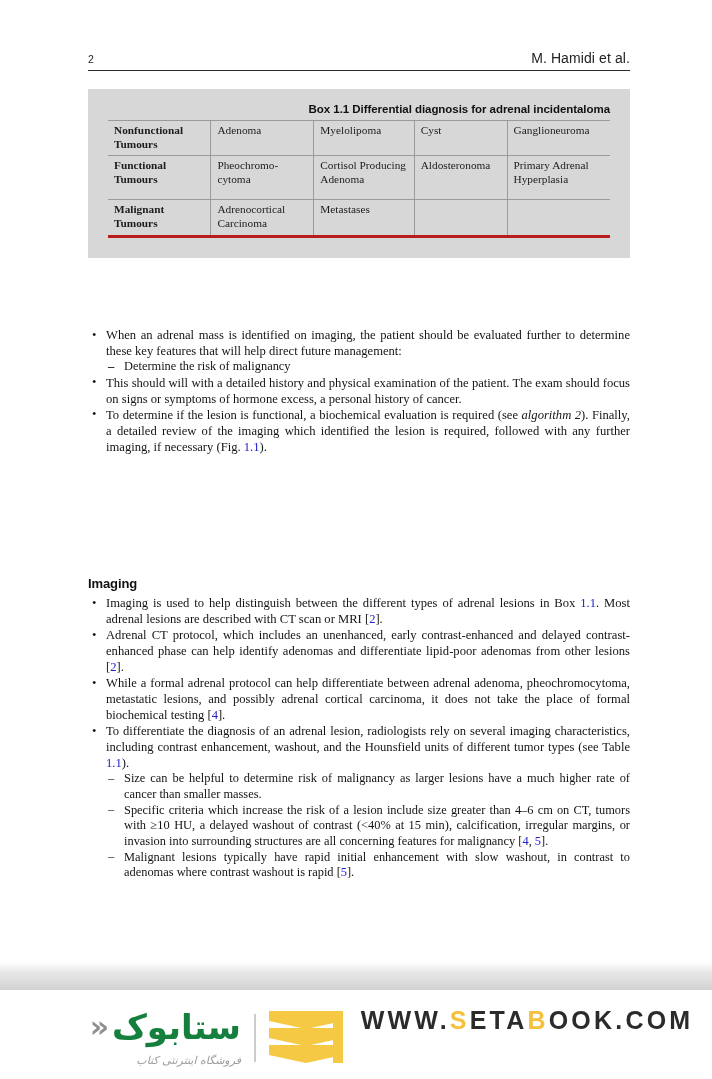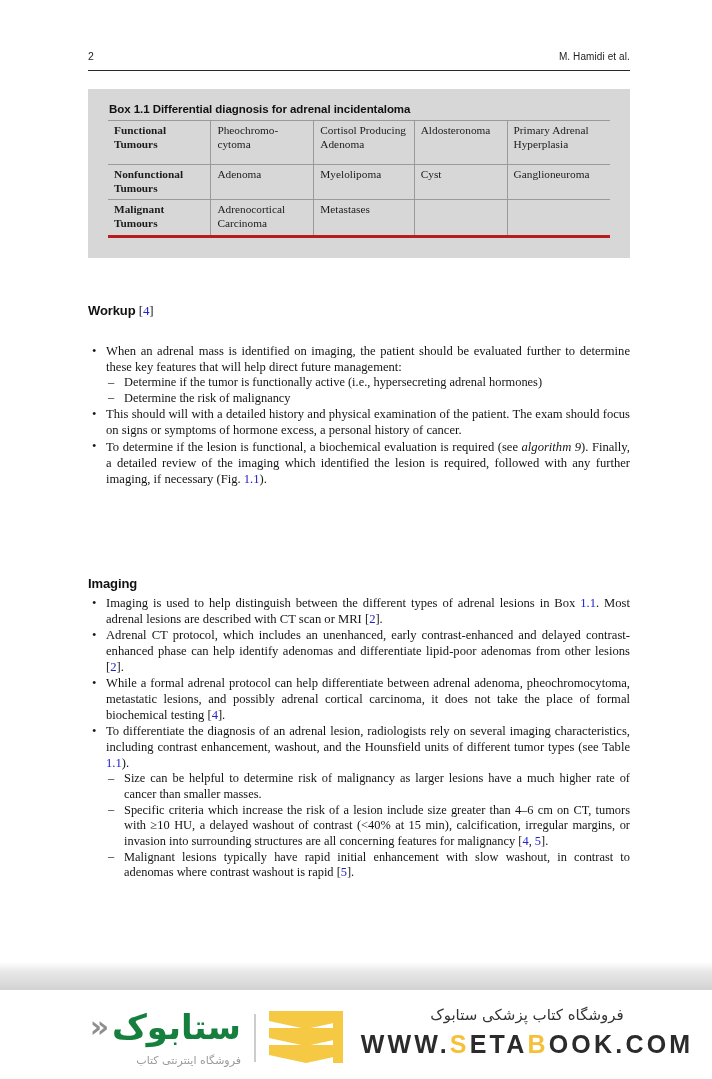--- a/index.html
+++ b/index.html
@@ -35,21 +35,21 @@
     width: 542px;
     display: flex;
     justify-content: space-between;
     align-items: baseline;
     font-family: "Liberation Sans", "DejaVu Sans", sans-serif;
     font-size: 10.5px;
     color: #222;
     letter-spacing: 0.1px;
   }
   .runhead .folio { font-size: 10.5px; }
-  .runhead .authors { font-size: 10px; }
+  .runhead .authors { font-size: 14px; }
   .runhead-rule {
     position: absolute;
     left: 88px; top: 70px;
     width: 542px; height: 1px;
     background: #2a2a2a;
   }
 
   
   .boxwrap {
     position: absolute;
@@ -59,20 +59,21 @@
     padding: 14px 20px 20px 20px;
   }
   .box-title {
     font-family: "Liberation Sans", "DejaVu Sans", sans-serif;
     font-weight: bold;
     font-size: 11.5px;
     color: #111;
     letter-spacing: -0.05px;
     margin: 0 0 5px 0;
     padding-left: 1px;
+    text-align: right;
   }
   table.boxtable {
     width: 100%;
     border-collapse: collapse;
     font-family: "Liberation Serif", "DejaVu Serif", serif;
     font-size: 11.3px;
     color: #1c1c1c;
   }
   table.boxtable td {
     border-top: 1px solid #9a9a9a;
@@ -193,20 +194,21 @@
     font-weight: bold;
     color: #8f8f8f;
     line-height: 1;
   }
   .wordmark .sub-fa {
     font-family: "DejaVu Sans", "Liberation Sans", sans-serif;
     font-size: 11px;
     color: #9b9b9b;
     margin-top: 11px;
     direction: rtl;
+    font-style: italic;
   }
   .logo-divider {
     width: 2px; height: 48px;
     background: #cccccc;
   }
   .chev-mark {
     display: flex;
     flex-direction: column;
     gap: 4px;
   }
@@ -250,69 +252,67 @@
     <table class="boxtable">
       <colgroup>
         <col class="c1">
           <col class="c2">
           <col class="c3">
           <col class="c4">
           <col class="c5">
       </colgroup>
       <tbody>
         <tr>
+          <td class="rowhead e-h2">Nonfunctional Tumours</td>
+          <td class="e-h2">Adenoma</td>
+          <td class="e-h2">Myelolipoma</td>
+          <td class="e-h2">Cyst</td>
+          <td class="e-h2">Ganglioneuroma</td>
+        </tr>
+        <tr>
           <td class="rowhead e-h3">Functional Tumours</td>
           <td class="e-h3">Pheochromo-cytoma</td>
           <td class="e-h3">Cortisol Producing Adenoma</td>
           <td class="e-h3">Aldosteronoma</td>
           <td class="e-h3">Primary Adrenal Hyperplasia</td>
-        </tr>
-        <tr>
-          <td class="rowhead e-h2">Nonfunctional Tumours</td>
-          <td class="e-h2">Adenoma</td>
-          <td class="e-h2">Myelolipoma</td>
-          <td class="e-h2">Cyst</td>
-          <td class="e-h2">Ganglioneuroma</td>
         </tr>
         <tr>
           <td class="rowhead e-h1">Malignant Tumours</td>
           <td class="e-h1">Adrenocortical Carcinoma</td>
           <td class="e-h1">Metastases</td>
           <td class="e-h1"></td>
           <td class="e-h1"></td>
         </tr>
       </tbody>
     </table>
   </div>
 
   <div class="content" style="top: 303px;">
-    <h2 class="sec"><span>Workup</span><span class="sec-cite"><span> [</span><span class="lnk">4</span><span>]</span></span></h2>
 
     <ul class="lvl1" style="margin-top: 24px;">
       <li>
         <span class="bullet">•</span>
         <span>When an adrenal mass is identified on imaging, the patient should be evaluated further to determine these key features that will help direct future management:</span>
         <ul class="lvl2">
           <li>
             <span class="dash">–</span>
-            <span>Determine if the tumor is functionally active (i.e., hypersecreting adrenal hormones)</span>
           </li>
           <li>
             <span class="dash">–</span>
             <span>Determine the risk of malignancy</span>
           </li>
         </ul>
       </li>
       <li>
         <span class="bullet">•</span>
         <span>This should will with a detailed history and physical examination of the patient. The exam should focus on signs or symptoms of hormone excess, a personal history of cancer.</span>
       </li>
       <li>
         <span class="bullet">•</span>
-        <span>To determine if the lesion is functional, a biochemical evaluation is required (see </span><span class="it">algorithm 9</span><span>). Finally, a detailed review of the imaging which identified the lesion is required, followed with any further imaging, if necessary (Fig. </span><span class="lnk">1.1</span><span>).</span>
+        <span>To determine if the lesion is functional, a biochemical evaluation is required (see </span><span class="it">algorithm 2</span><span>). Finally, a detailed review of the imaging which identified the lesion is required, followed with any further imaging, if necessary (Fig. </span><span class="lnk">1.1</span><span>).</span>
       </li>
     </ul>
   </div>
 
   <div class="content" style="top: 576px;">
     <h2 class="sec">Imaging</h2>
 
     <ul class="lvl1" style="margin-top: 4px;">
       <li>
         <span class="bullet">•</span>
@@ -367,15 +367,14 @@
     <svg width="74" height="54" viewBox="0 0 74 54">
       <polygon points="0,0 37,0 74,0 74,10 37,18 0,10" fill="#f6c944"></polygon>
       <polygon points="0,17 37,17 74,17 74,27 37,35 0,27" fill="#f6c944"></polygon>
       <polygon points="0,34 37,34 74,34 74,44 37,52 0,44" fill="#f6c944"></polygon>
       <rect x="64" y="0" width="10" height="52" fill="#f6c944"></rect>
     </svg>
   </div>
 </div>
 
 <div class="brand-text">
-  <div class="brand-fa">فروشگاه کتاب پزشکی ستابوک</div>
   <div class="brand-url"><span>WWW.</span><span class="hl">S</span><span>ETA</span><span class="hl">B</span><span>OOK.COM</span></div>
 </div>
 
 </body></html>

